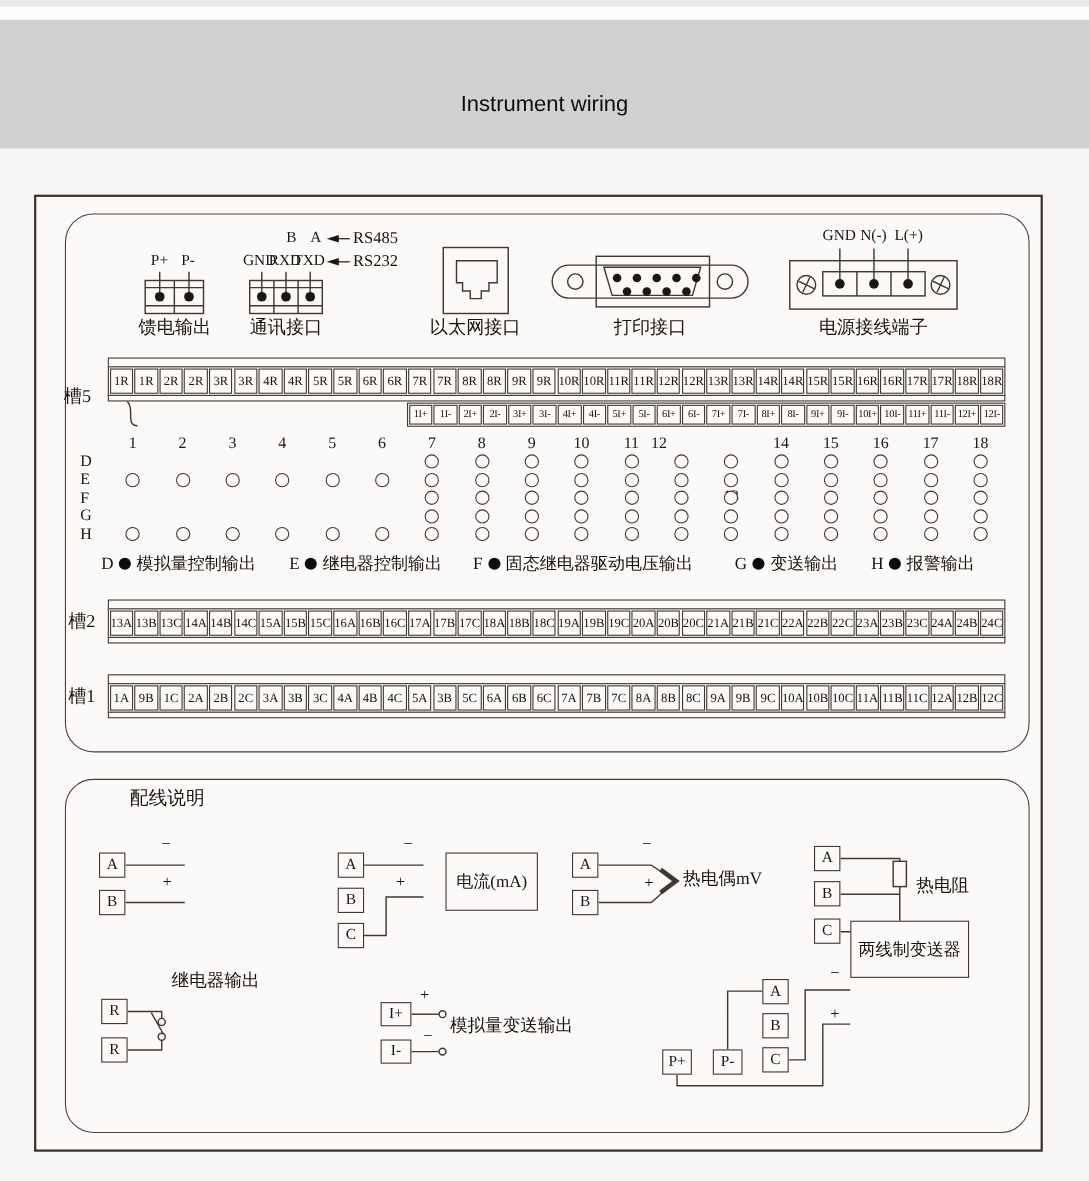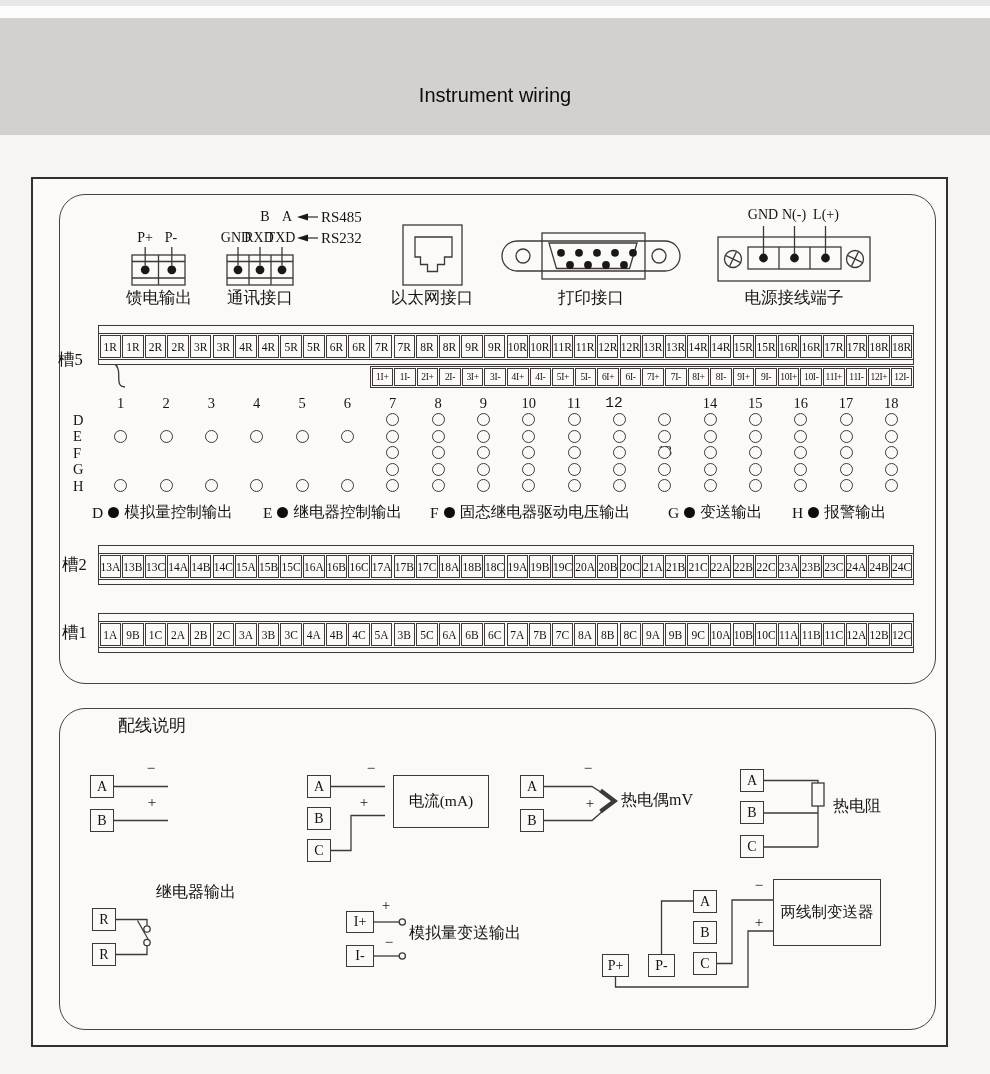--- a/index.html
+++ b/index.html
@@ -273,21 +273,21 @@
       <span class="gcol" style="left: 68px;">2</span>
       <span class="gcol" style="left: 113.333px;">3</span>
       <span class="gcol" style="left: 158.667px;">4</span>
       <span class="gcol" style="left: 204px;">5</span>
       <span class="gcol" style="left: 249.333px;">6</span>
       <span class="gcol" style="left: 294.667px;">7</span>
       <span class="gcol" style="left: 340px;">8</span>
       <span class="gcol" style="left: 385.333px;">9</span>
       <span class="gcol" style="left: 430.667px;">10</span>
       <span class="gcol" style="left: 476px;">11</span>
-      <span class="gcol" style="left: 516px; font-family: Liberation Mono, monospace;">12</span>
+      <span class="gcol" style="left: 501px;">12</span>
       <span class="gcol" style="left: 566.667px; margin-top: 48px;">13</span>
       <span class="gcol" style="left: 612px;">14</span>
       <span class="gcol" style="left: 657.333px;">15</span>
       <span class="gcol" style="left: 702.667px;">16</span>
       <span class="gcol" style="left: 748px;">17</span>
       <span class="gcol" style="left: 793.333px;">18</span>
       <span class="growlab" style="top: 13.5px;">D</span>
       <span class="gcircle" style="left: 288.167px; top: 15px;"></span>
       <span class="gcircle" style="left: 333.5px; top: 15px;"></span>
       <span class="gcircle" style="left: 378.833px; top: 15px;"></span>
@@ -482,21 +482,21 @@
   <div class="tbox" style="left:90px;top:775px;width:24px;height:23px">A</div>
   <div class="tbox" style="left:90px;top:809px;width:24px;height:23px">B</div>
   <span class="lbl sign c" style="left:151px;top:760px">−</span>
   <span class="lbl sign c" style="left:152px;top:794px">+</span>
 
   <div class="tbox" style="left:307px;top:775px;width:24px;height:23px">A</div>
   <div class="tbox" style="left:307px;top:807px;width:24px;height:23px">B</div>
   <div class="tbox" style="left:307px;top:839px;width:24px;height:23px">C</div>
   <span class="lbl sign c" style="left:371px;top:760px">−</span>
   <span class="lbl sign c" style="left:364px;top:794px">+</span>
-  <div class="bigbox" style="left:393px;top:775px;width:96px;height:53px">电流(mA)</div>
+  <div class="bigbox" style="left:405px;top:775px;width:84px;height:53px">电流(mA)</div>
 
   <div class="tbox" style="left:520px;top:775px;width:24px;height:23px">A</div>
   <div class="tbox" style="left:520px;top:809px;width:24px;height:23px">B</div>
   <span class="lbl sign c" style="left:588px;top:760px">−</span>
   <span class="lbl sign c" style="left:590px;top:795px">+</span>
   <span class="lbl dlabel" style="left:621px;top:791px">热电偶mV</span>
 
   <div class="tbox" style="left:740px;top:769px;width:24px;height:23px">A</div>
   <div class="tbox" style="left:740px;top:801px;width:24px;height:23px">B</div>
   <div class="tbox" style="left:740px;top:835px;width:24px;height:23px">C</div>
@@ -512,15 +512,15 @@
   <span class="lbl sign c" style="left:389px;top:934px">−</span>
   <span class="lbl dlabel" style="left:409px;top:924px">模拟量变送输出</span>
 
   <div class="tbox" style="left:693px;top:890px;width:24px;height:23px">A</div>
   <div class="tbox" style="left:693px;top:921px;width:24px;height:23px">B</div>
   <div class="tbox" style="left:693px;top:952px;width:24px;height:23px">C</div>
   <div class="tbox" style="left:602px;top:954px;width:27px;height:23px">P+</div>
   <div class="tbox" style="left:648px;top:954px;width:27px;height:23px">P-</div>
   <span class="lbl sign c" style="left:759px;top:877px">−</span>
   <span class="lbl sign c" style="left:759px;top:914px">+</span>
-  <div class="bigbox" style="left:773px;top:879px;width:108px;height:67px">两线制变送器</div>
+  <div class="bigbox" style="left:773px;top:837px;width:108px;height:52px">两线制变送器</div>
 
 </div>
 
 </body></html>

